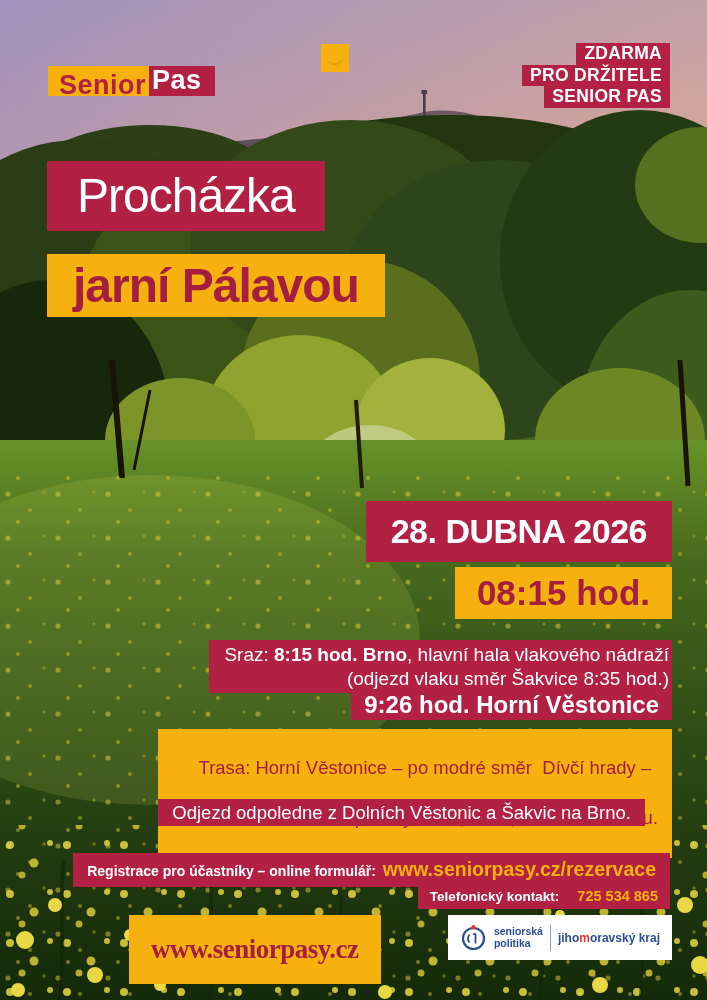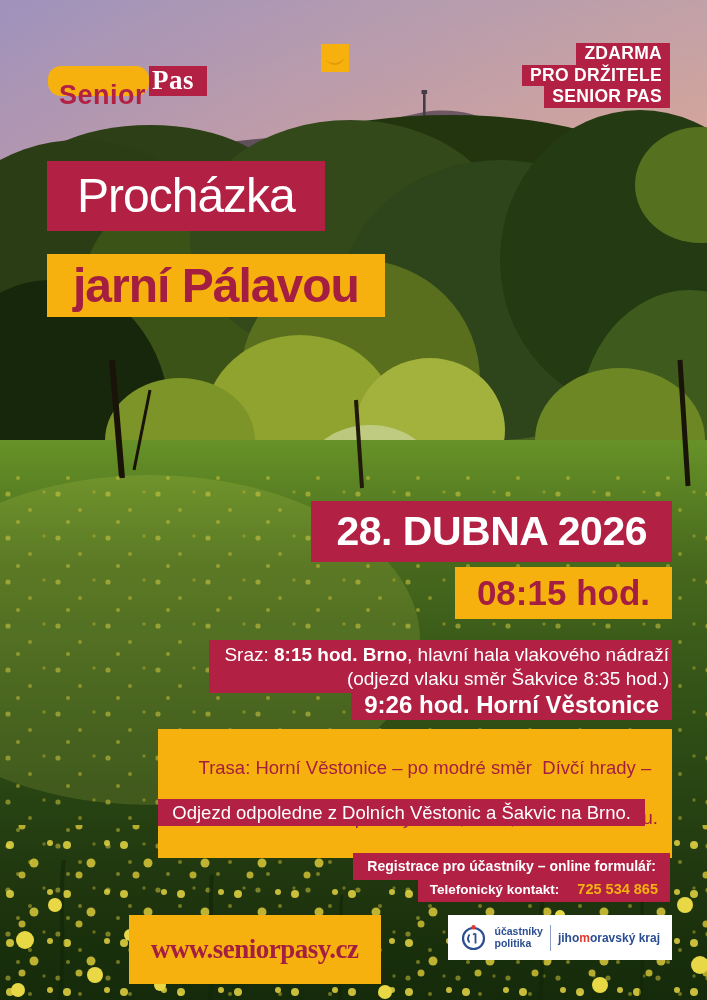--- a/index.html
+++ b/index.html
@@ -19,25 +19,25 @@
   .poster{
     position:relative;width:707px;height:1000px;overflow:hidden;
     background:#4a6120;
   }
   .bg{position:absolute;inset:0;width:707px;height:1000px;}
 
   
   .logo-band{position:absolute;left:48px;top:66px;display:flex;height:30px;}
   .logo-senior{
     background:var(--color-yellow);color:var(--color-crimson);
-    font-weight:700;font-size:27px;line-height:29px;padding:15px 3px 0 11px;letter-spacing:.5px;border-radius:13px;
+    font-weight:700;font-size:27px;line-height:29px;padding:5px 3px 0 11px;letter-spacing:.5px;
   }
   .logo-pas{
     background:var(--color-crimson);color:var(--color-white);
-    font-weight:700;font-size:27px;line-height:29px;padding:0 13px 0 3px;letter-spacing:.5px;font-family:Liberation Serif, serif;
+    font-weight:700;font-size:27px;line-height:29px;padding:0 13px 0 3px;letter-spacing:.5px;
   }
   .logo-square{
     position:absolute;left:321px;top:44px;width:28px;height:28px;
     background:var(--color-yellow);
   }
   
   .badge{position:absolute;right:37px;top:43px;display:flex;flex-direction:column;align-items:flex-end;}
   .badge-line{
     background:var(--color-crimson);color:var(--color-white);
     font-weight:700;font-size:17.5px;line-height:21.5px;padding:0 8px;letter-spacing:.3px;
@@ -50,21 +50,21 @@
     padding:0 30px;letter-spacing:-1px;white-space:nowrap;
   }
   .title2{
     position:absolute;left:47px;top:254px;background:var(--color-yellow);
     color:var(--color-dark_red);font-weight:700;font-size:48px;line-height:63px;
     padding:0 26px;letter-spacing:-1px;white-space:nowrap;
   }
   
   .date-block{
     position:absolute;right:35px;top:501px;background:var(--color-crimson);
-    color:var(--color-white);font-weight:700;font-size:41px;line-height:61px;
+    color:var(--color-white);font-weight:700;font-size:34px;line-height:61px;
     padding:0 25px;letter-spacing:-.5px;white-space:nowrap;
   }
   .time-block{
     position:absolute;right:35px;top:567px;background:var(--color-yellow);
     color:var(--color-dark_red);font-weight:700;font-size:35px;line-height:52px;
     padding:0 22px;white-space:nowrap;
   }
   
   .meeting{position:absolute;right:35px;top:640px;display:flex;flex-direction:column;align-items:flex-end;}
   .meeting-main{
@@ -253,38 +253,39 @@
   <div class="route">
     <span>Trasa: Horní Věstonice – po modré směr  Dívčí hrady –</span><br>
     <span>Dolní Věstonice. Kopcovitý terén, 6 km, svačinu s sebou.</span>
   </div>
 
   <div class="odjezd">Odjezd odpoledne z Dolních Věstonic a Šakvic na Brno.</div>
 
   <div class="registration">
     <div class="reg-main">
       <span class="reg-label">Registrace pro účastníky – online formulář:</span>
+      <span class="reg-url">www.seniorpasy.cz/rezervace</span>
     </div>
     <div class="reg-phone">
       <span class="phone-label">Telefonický kontakt:</span>
       <span class="phone-number">725 534 865</span>
     </div>
   </div>
 
   <div class="website">www.seniorpasy.cz</div>
 
   <div class="partners">
     <svg width="27" height="27" viewBox="0 0 27 27">
       <circle cx="13.5" cy="14.5" r="10.5" fill="none" stroke="#2b4d92" stroke-width="2.2"></circle>
       <circle cx="13.5" cy="3.2" r="2.2" fill="#e23a2e"></circle>
       <path d="M9.5 10.5 q-3 4 0 8" fill="none" stroke="#2b4d92" stroke-width="1.8"></path>
       <path d="M15.5 9.5 l0 10 M13 10.5 l2.5 -1" fill="none" stroke="#2b4d92" stroke-width="1.8"></path>
     </svg>
     <div class="sp-text">
-      <div>účastníky</div>
+      <div>seniorská</div>
       <div>politika</div>
     </div>
     <div class="partners-divider"></div>
     <div class="jmk">
       <span>jiho</span><span class="m-red">m</span><span>oravský kraj</span>
     </div>
   </div>
 
 </div>
 

